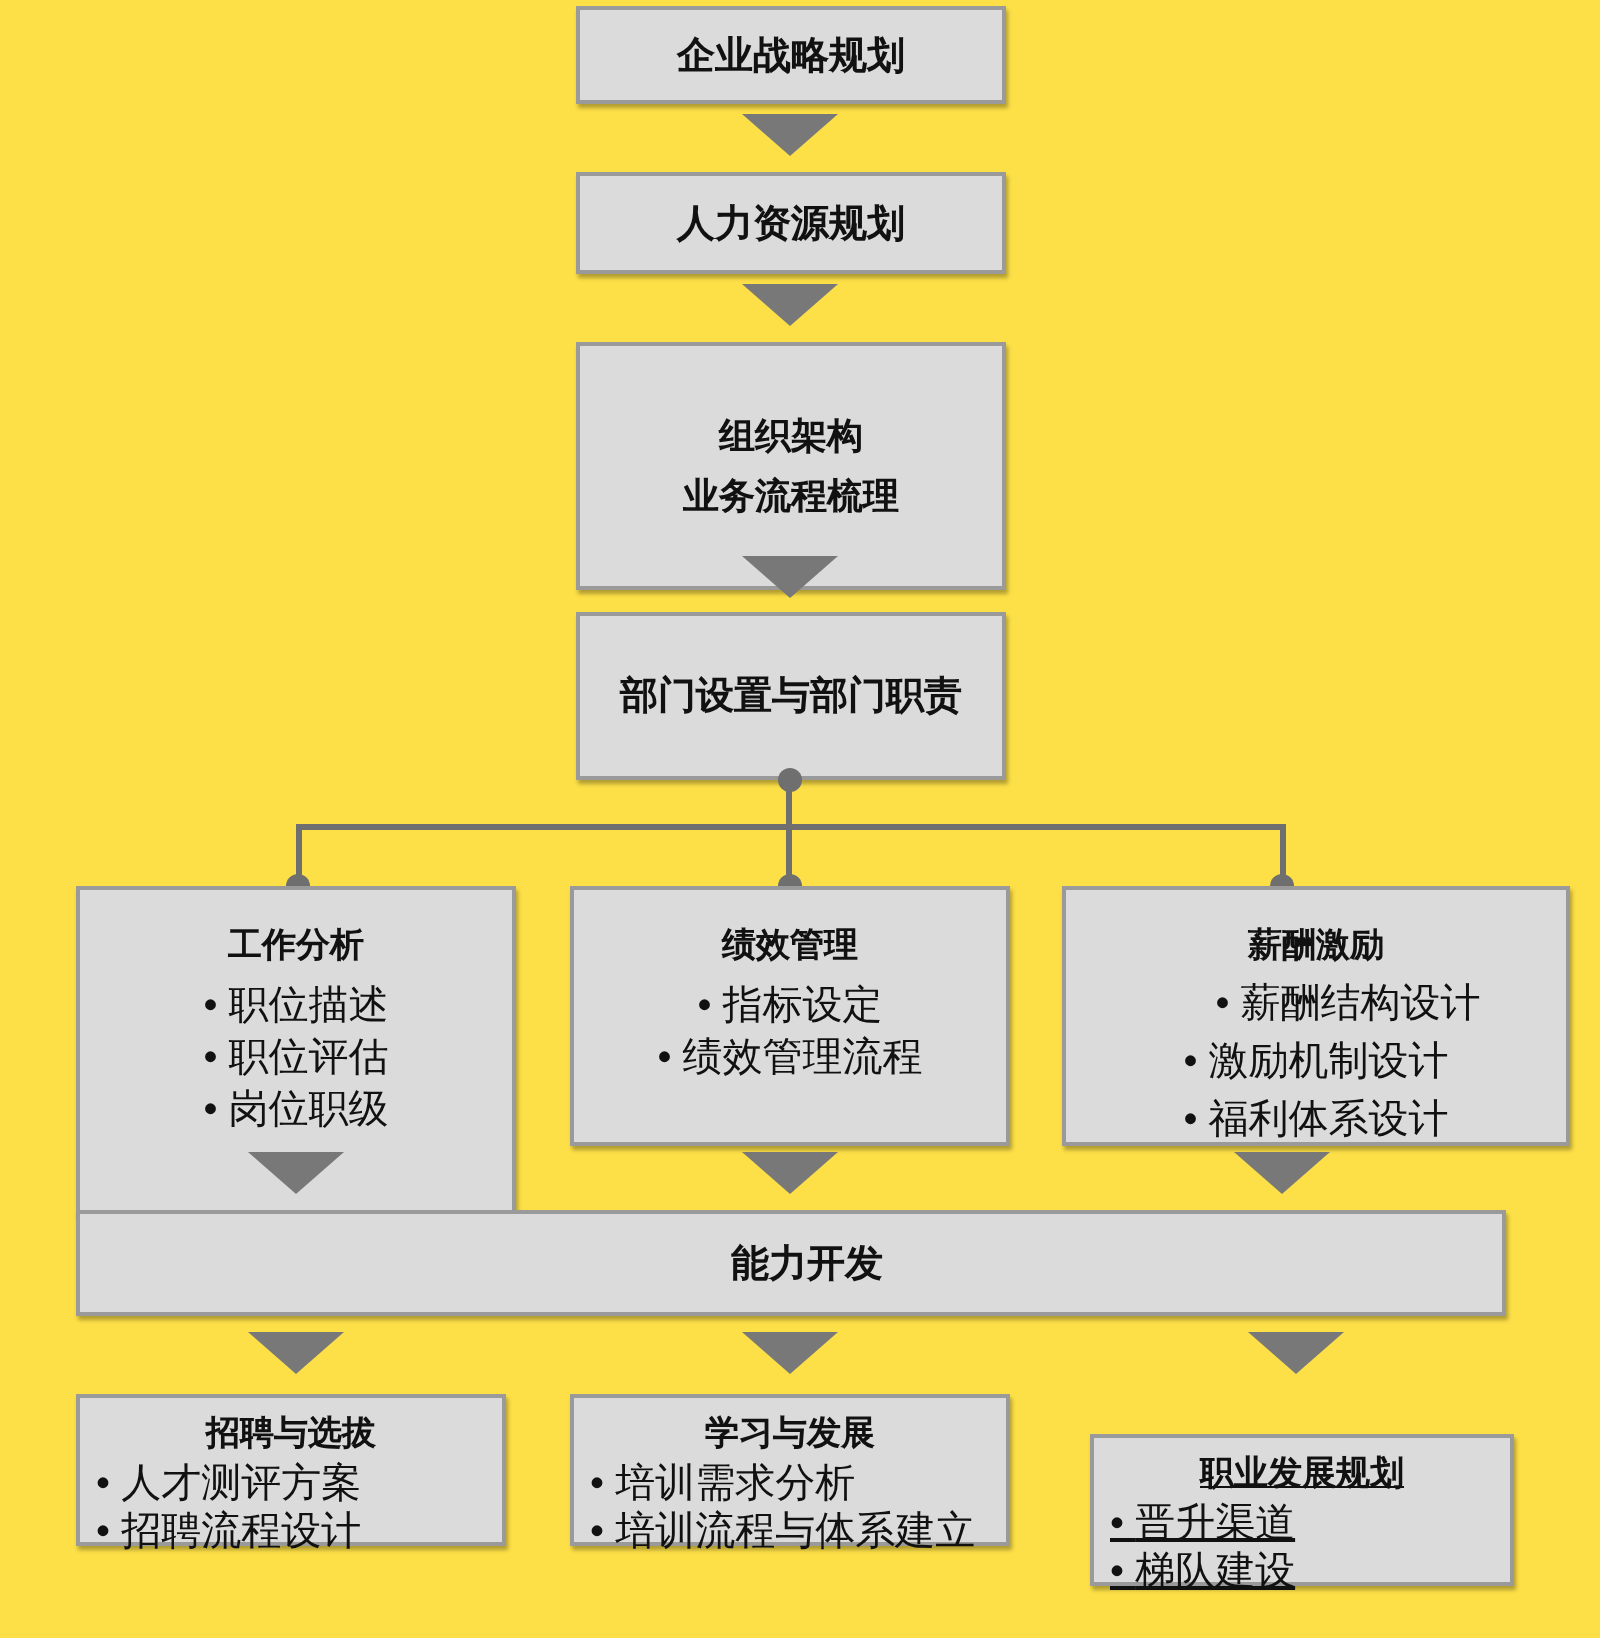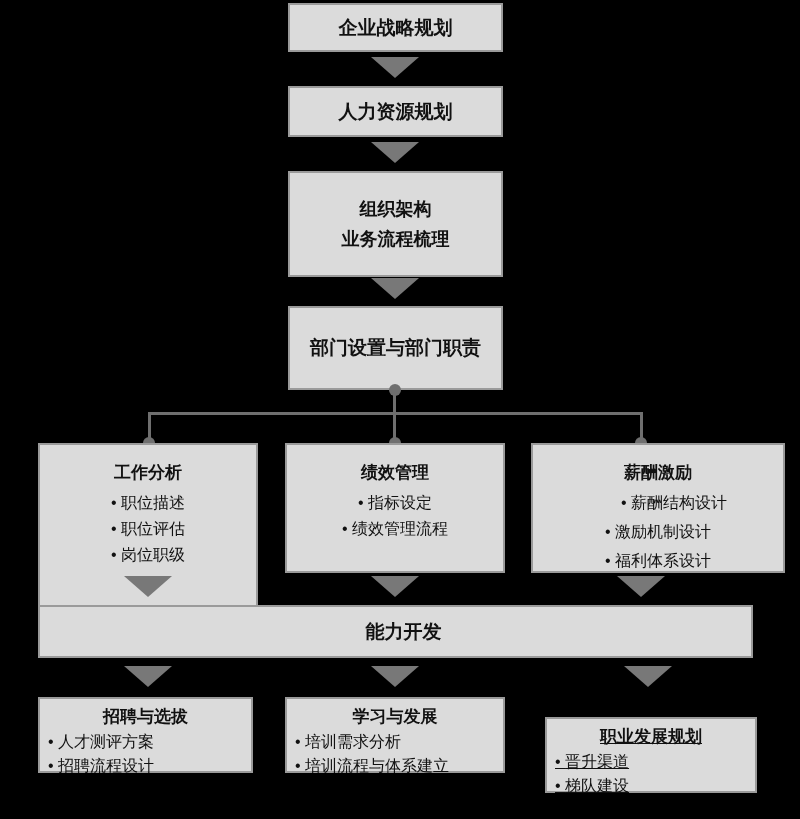--- a/index.html
+++ b/index.html
@@ -1,20 +1,20 @@
 <!DOCTYPE html>
 <html><head>
 <meta charset="utf-8">
 <style>
   html, body { margin: 0; padding: 0; background: #ffffff; }
   .canvas {
     position: relative;
     width: 800px;
     height: 819px;
-    background: #000000;
+    background: #fde047;
     font-family: "Liberation Sans", sans-serif;
     color: #111111;
     overflow: hidden;
   }
   .box {
     position: absolute;
     background: #dbdbdb;
     border: 2px solid #9a9a9a;
     box-shadow: 1px 2px 2px rgba(0,0,0,0.30);
     box-sizing: border-box;
@@ -47,21 +47,21 @@
   .col-title {
     text-align: center;
     font-weight: bold;
     font-size: 17px;
     padding-top: 4px;
   }
   ul.blist {
     list-style: none;
     margin: 6px 0 0 0;
     padding: 0;
-    font-size: 16px;
+    font-size: 20px;
   }
   ul.blist li { line-height: 26px; }
   ul.blist li::before { content: "• "; }
   ul.list-center li { text-align: center; }
   ul.list-left { padding-left: 8px; }
   ul.list-left li { text-align: left; line-height: 24px; }
   .bar-box {
     display: flex;
     align-items: center;
     justify-content: center;
@@ -80,21 +80,21 @@
   </div>
 
   <div class="arrow-down" style="left:371px; top:57px;"></div>
 
   <div class="box center-text fs19" style="left:288px; top:86px; width:215px; height:51px;">
     <span>人力资源规划</span>
   </div>
 
   <div class="arrow-down" style="left:371px; top:142px;"></div>
 
-  <div class="box center-text two-line fs18" style="left:288px; top:171px; width:215px; height:106px;">
+  <div class="box center-text two-line fs18" style="left:288px; top:171px; width:215px; height:124px;">
     <div>组织架构</div>
     <div>业务流程梳理</div>
   </div>
 
   <div class="arrow-down" style="left:371px; top:278px;"></div>
 
   <div class="box center-text fs19" style="left:288px; top:306px; width:215px; height:84px;">
     <span>部门设置与部门职责</span>
   </div>
 

